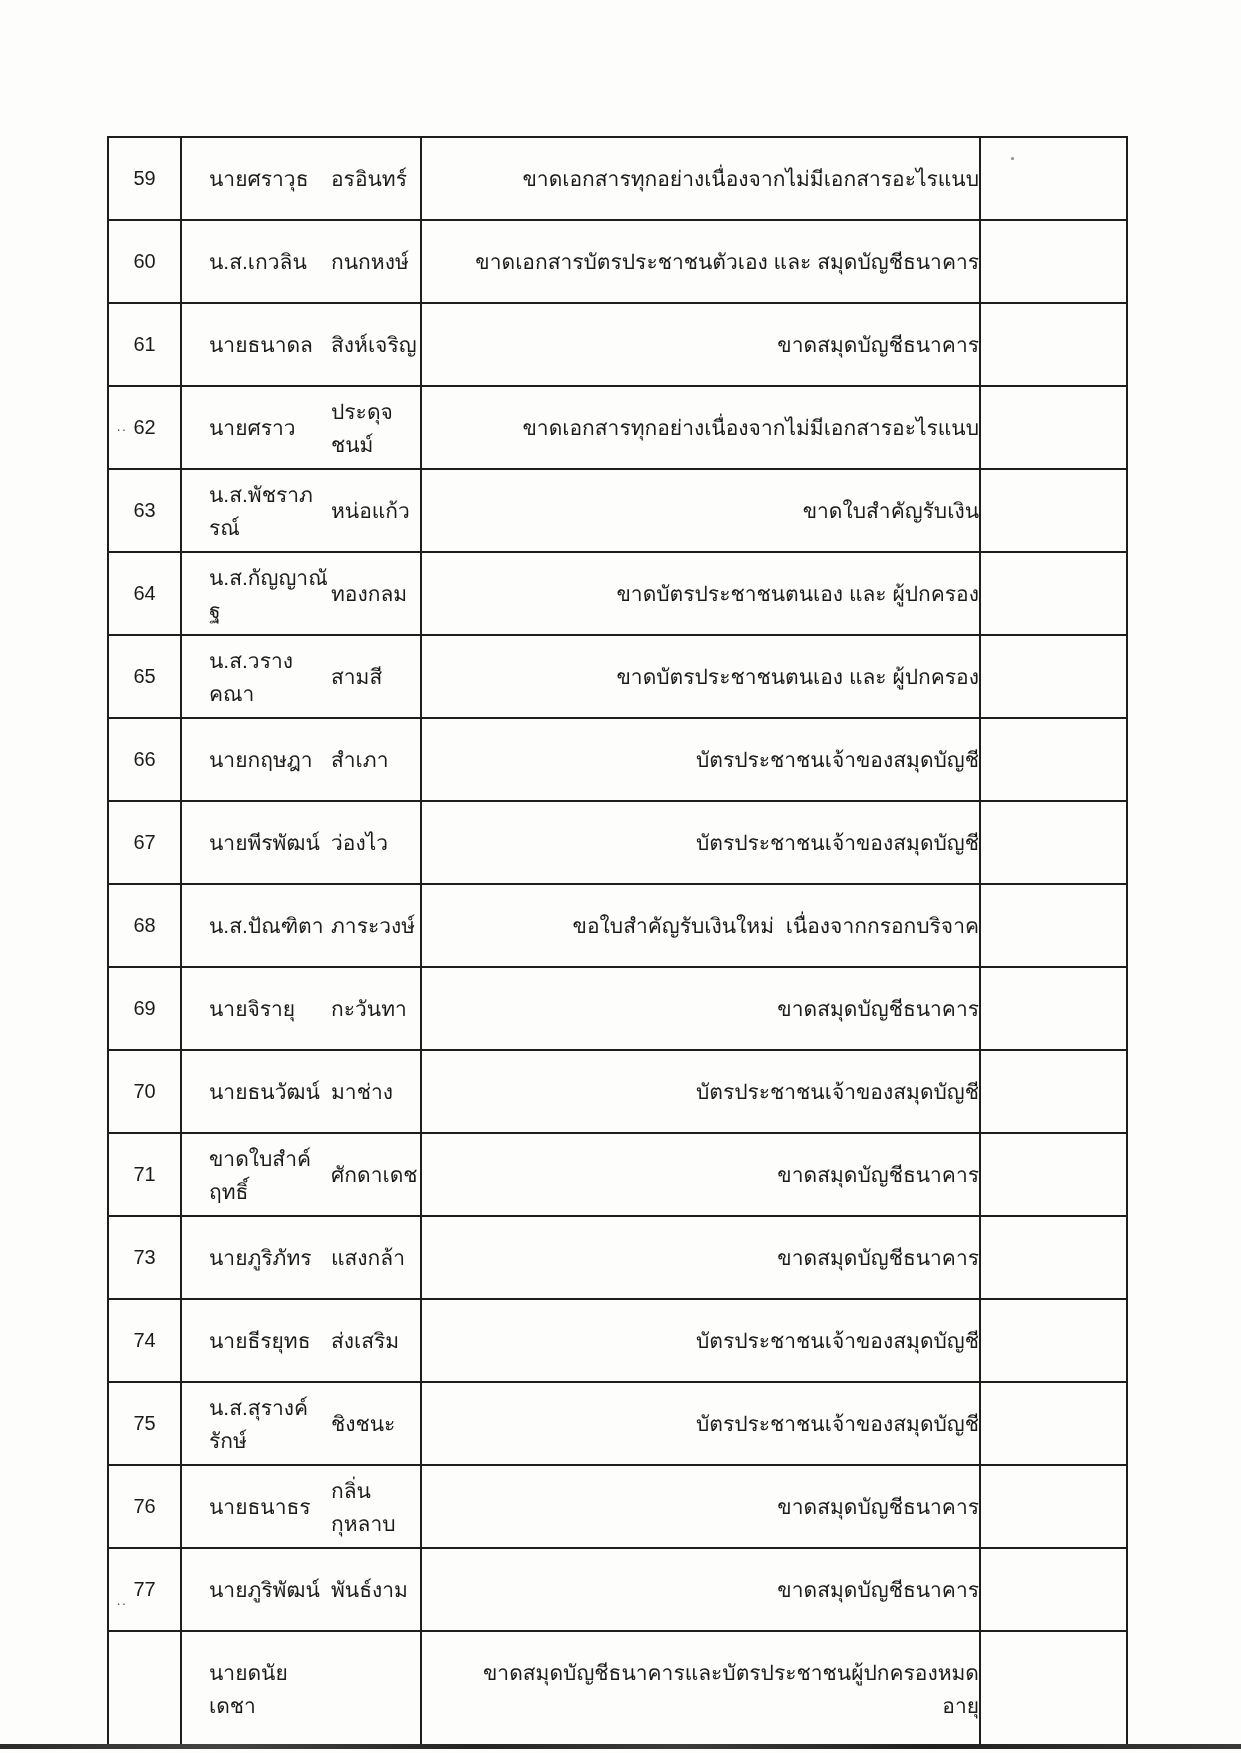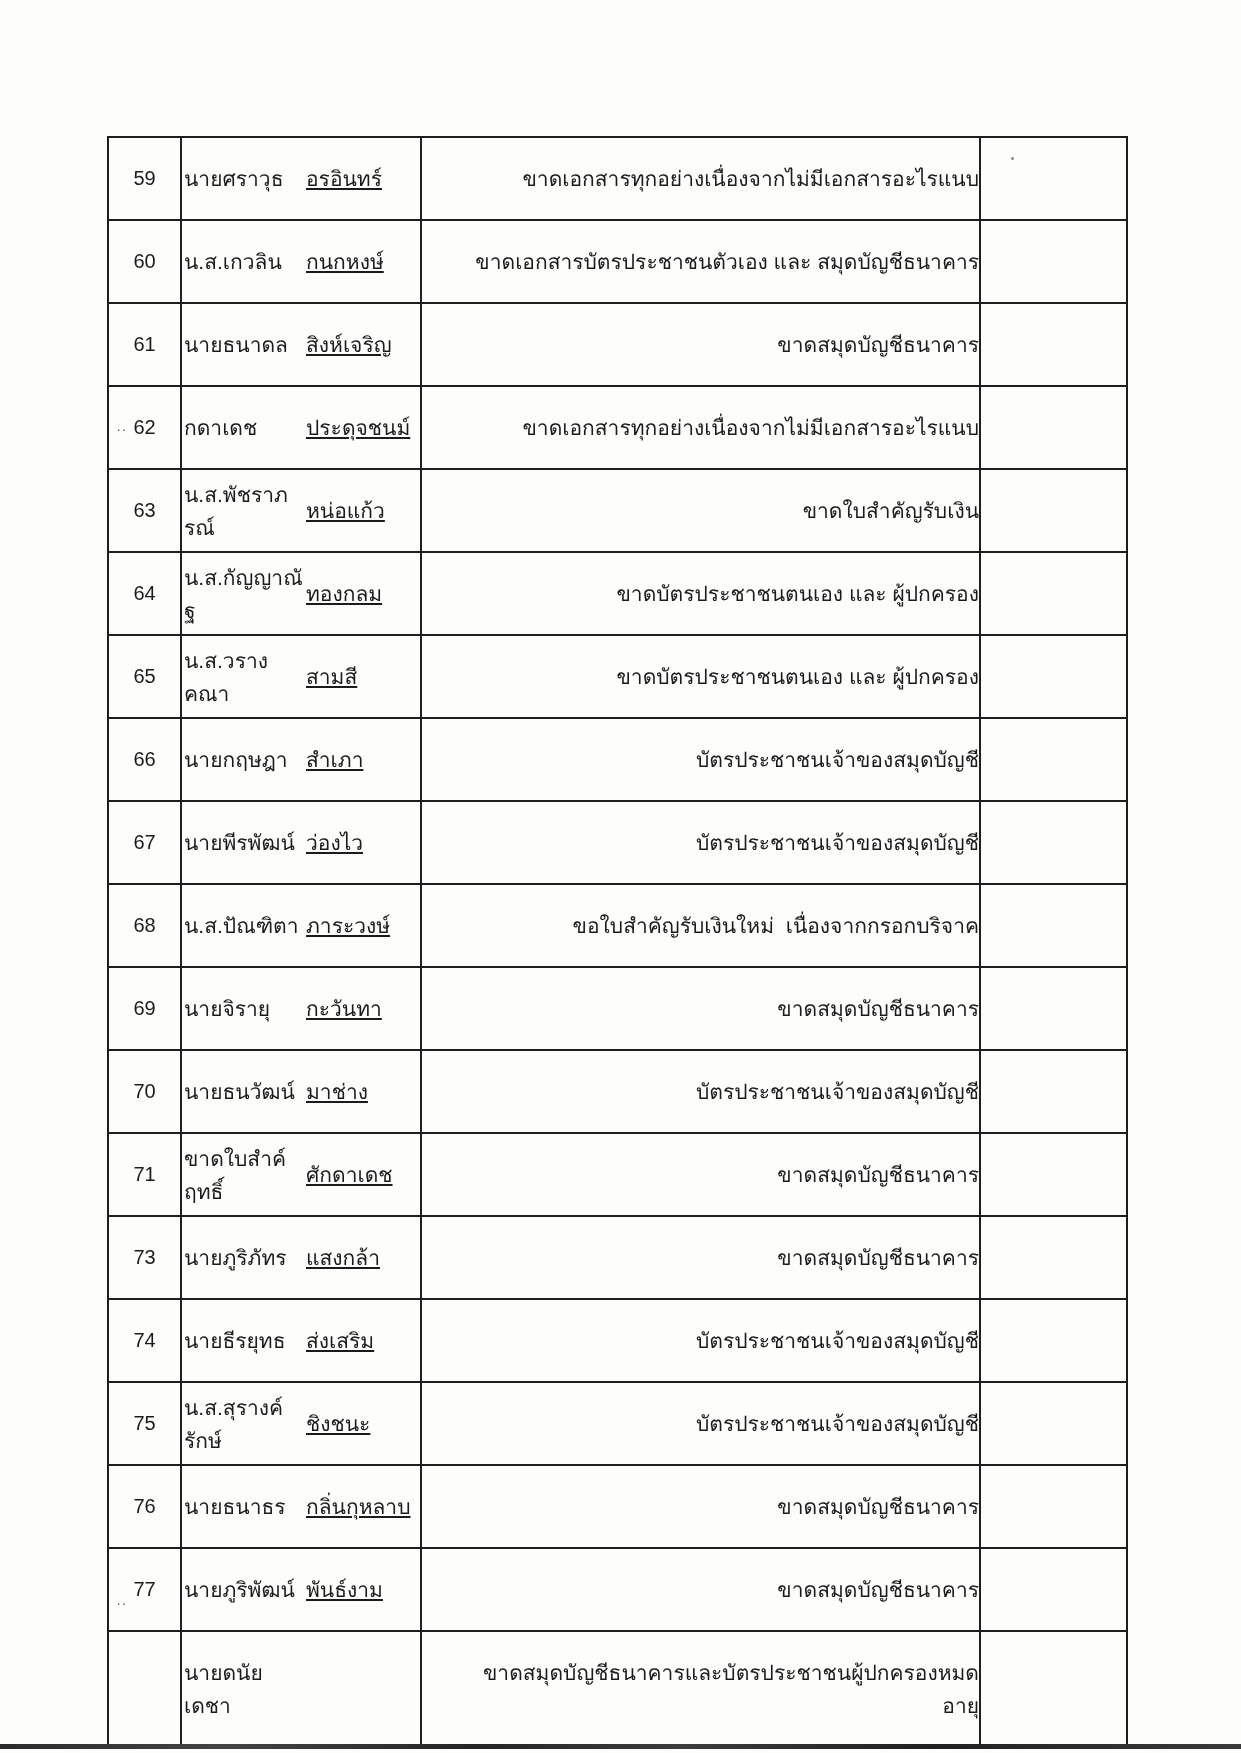--- a/index.html
+++ b/index.html
@@ -26,23 +26,23 @@
     border: 2px solid #1e1e1e;
     height: 40px;
     padding: 0;
     vertical-align: middle;
     overflow: hidden;
   }
   td.col-no    { width: 71px;  text-align: center; font-size: 20px; }
   td.col-name  { width: 238px; }
   td.col-reason{ width: 557px; padding-left: 6px; white-space: pre-wrap; text-align: right; }
   td.col-note  { width: 145px; }
-  .name-wrap { display: flex; align-items: center; padding-left: 2px; }
+  .name-wrap { display: flex; align-items: center; padding-left: 27px; }
   .fname { display: inline-block; width: 122px; flex: 0 0 122px; }
-  .lname { display: inline-block; text-decoration: underline; }
+  .lname { display: inline-block; }
   
   .artifact-dots {
     position: absolute;
     font-size: 12px;
     letter-spacing: 2px;
     color: #3a3a3a;
     line-height: 1;
   }
   .artifact-dots.a1 { left: 117px; top: 421px; }
   .artifact-dots.a2 { left: 117px; top: 1595px; }
@@ -120,21 +120,21 @@
         <span></span>
       </td>
     </tr>
 
     <tr>
       <td class="col-no">
         <span>62</span>
       </td>
       <td class="col-name">
         <span class="name-wrap">
-          <span class="fname">กดาเดช</span>
+          <span class="fname">นายศราว</span>
           <span class="lname">ประดุจชนม์</span>
         </span>
       </td>
       <td class="col-reason">
         <span>ขาดเอกสารทุกอย่างเนื่องจากไม่มีเอกสารอะไรแนบ</span>
       </td>
       <td class="col-note">
         <span></span>
       </td>
     </tr>

